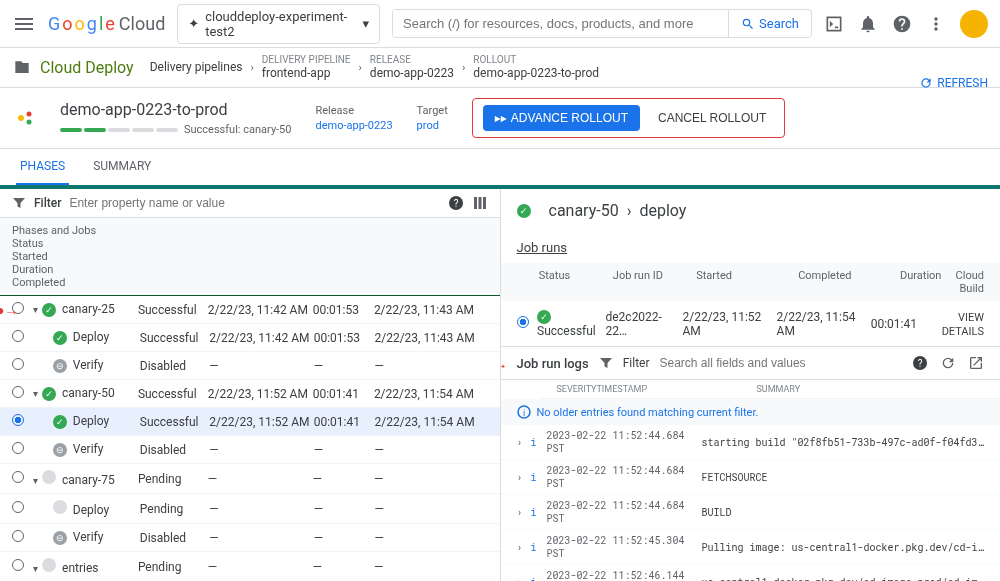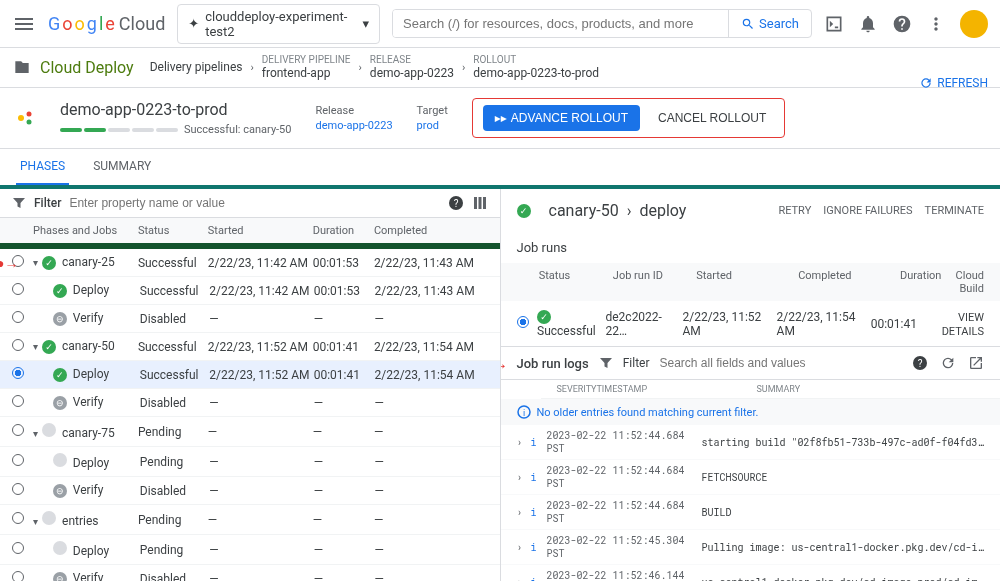--- a/index.html
+++ b/index.html
@@ -38,34 +38,34 @@
 .btn-primary { background:#1a73e8; color:#fff; border:none; border-radius:4px; padding:6px 12px; font-size:12px; cursor:pointer; display:flex; align-items:center; gap:4px; }
 .btn-flat { background:none; border:none; color:#3c4043; font-size:12px; cursor:pointer; padding:6px 8px; }
 .tabs { display:flex; gap:20px; padding:0 16px; border-bottom:4px solid #0f766e; font-size:12px; }
 .tab { padding:10px 4px; color:#5f6368; cursor:pointer; border-bottom:2px solid transparent; }
 .tab.active { color:#1a73e8; border-bottom-color:#1a73e8; }
 .main { display:flex; height:calc(581px - 48px - 40px - 58px - 38px); }
 .left { flex:1; border-right:1px solid #dadce0; display:flex; flex-direction:column; overflow:auto; }
 .right { flex:1; display:flex; flex-direction:column; overflow:hidden; }
 .filter-row { display:flex; align-items:center; padding:6px 12px; gap:8px; border-bottom:1px solid #dadce0; }
 .filter-input { flex:1; border:none; font-size:12px; outline:none; color:#5f6368; }
-.table-header { display:flex; padding:6px 12px; background:#f8f9fa; font-size:11px; color:#5f6368; border-bottom:6px solid #14532d; }
+.table-header { display:flex; padding:6px 12px; background:#f8f9fa; font-size:11px; color:#5f6368; border-bottom:1px solid #14532d;flex-direction:column; }
 .col-radio{width:24px}.col-name{width:120px}.col-status{width:80px}.col-started{width:120px}.col-dur{width:70px}.col-comp{width:130px}
 .phase-row { display:flex; align-items:center; padding:6px 12px; font-size:12px; border-bottom:1px solid #f1f3f4; }
 .phase-row .indent0{padding-left:0}.phase-row .indent1{padding-left:20px}
 .radio { width:12px; height:12px; border:1.5px solid #5f6368; border-radius:50%; display:inline-block; }
 .radio.sel { border-color:#1a73e8; background:radial-gradient(circle,#1a73e8 45%,transparent 50%); }
 .status-ic { width:14px; height:14px; border-radius:50%; display:inline-flex; align-items:center; justify-content:center; font-size:9px; color:#fff; margin-right:6px; }
 .status-ic.success{background:#34a853}.status-ic.disabled{background:#9aa0a6}.status-ic.pending{background:#dadce0}
 .chev { color:#5f6368; margin-right:4px; font-size:10px; }
 .right-header { display:flex; align-items:center; gap:12px; padding:12px 16px; }
 .right-title { font-size:16px; color:#3c4043; display:flex; align-items:center; gap:8px; }
 .right-actions { display:flex; gap:12px; font-size:11px; color:#5f6368; }
 .right-actions span { cursor:pointer; }
-.section-title { font-size:13px; padding:8px 16px; color:#3c4043; }
+.section-title { font-size:13px; padding:8px 16px; color:#3c4043;text-decoration:underline; }
 .jr-header { display:flex; padding:6px 16px; background:#f8f9fa; font-size:11px; color:#5f6368; }
 .jr-row { display:flex; padding:8px 16px; font-size:12px; align-items:center; }
 .jr-col-r{width:24px}.jr-col-status{width:80px}.jr-col-id{width:90px}.jr-col-started{width:110px}.jr-col-comp{width:110px}.jr-col-dur{width:60px}.jr-col-cb{flex:1;text-align:right}
 .view-details { color:#3c4043; font-size:11px; cursor:pointer;margin-left:36px; }
 .logs-header { display:flex; align-items:center; padding:8px 16px; gap:10px; border-top:1px solid #dadce0; border-bottom:1px solid #dadce0; position:relative; }
 .logs-title { font-weight:500; font-size:13px; }
 .log-filter-input { flex:1; border:none; font-size:12px; color:#5f6368; outline:none; }
 .log-icons { display:flex; gap:12px; }
 .log-cols { display:flex; padding:4px 16px; font-size:9px; color:#80868b; text-transform:uppercase; border-bottom:1px solid #f1f3f4;margin-left:40px; }
 .log-cols .lc-sev{width:40px}.log-cols .lc-ts{width:160px}.log-cols .lc-sum{flex:1}
@@ -332,25 +332,20 @@
         </div>
       </div>
   </div>
 
   <div class="right">
     <div class="right-header">
       <span class="status-ic success">✓</span>
       <div class="right-title">
         <span>canary-50</span> › <span>deploy</span>
       </div>
-      <div class="right-actions" style="margin-left:auto">
-        <span>RETRY</span>
-        <span>IGNORE FAILURES</span>
-        <span>TERMINATE</span>
-      </div>
     </div>
     <div class="section-title">Job runs</div>
     <div class="jr-header">
       <div class="jr-col-r"></div>
       <div class="jr-col-status">Status</div>
       <div class="jr-col-id">Job run ID</div>
       <div class="jr-col-started">Started</div>
       <div class="jr-col-comp">Completed</div>
       <div class="jr-col-dur">Duration</div>
       <div class="jr-col-cb">Cloud Build</div>

